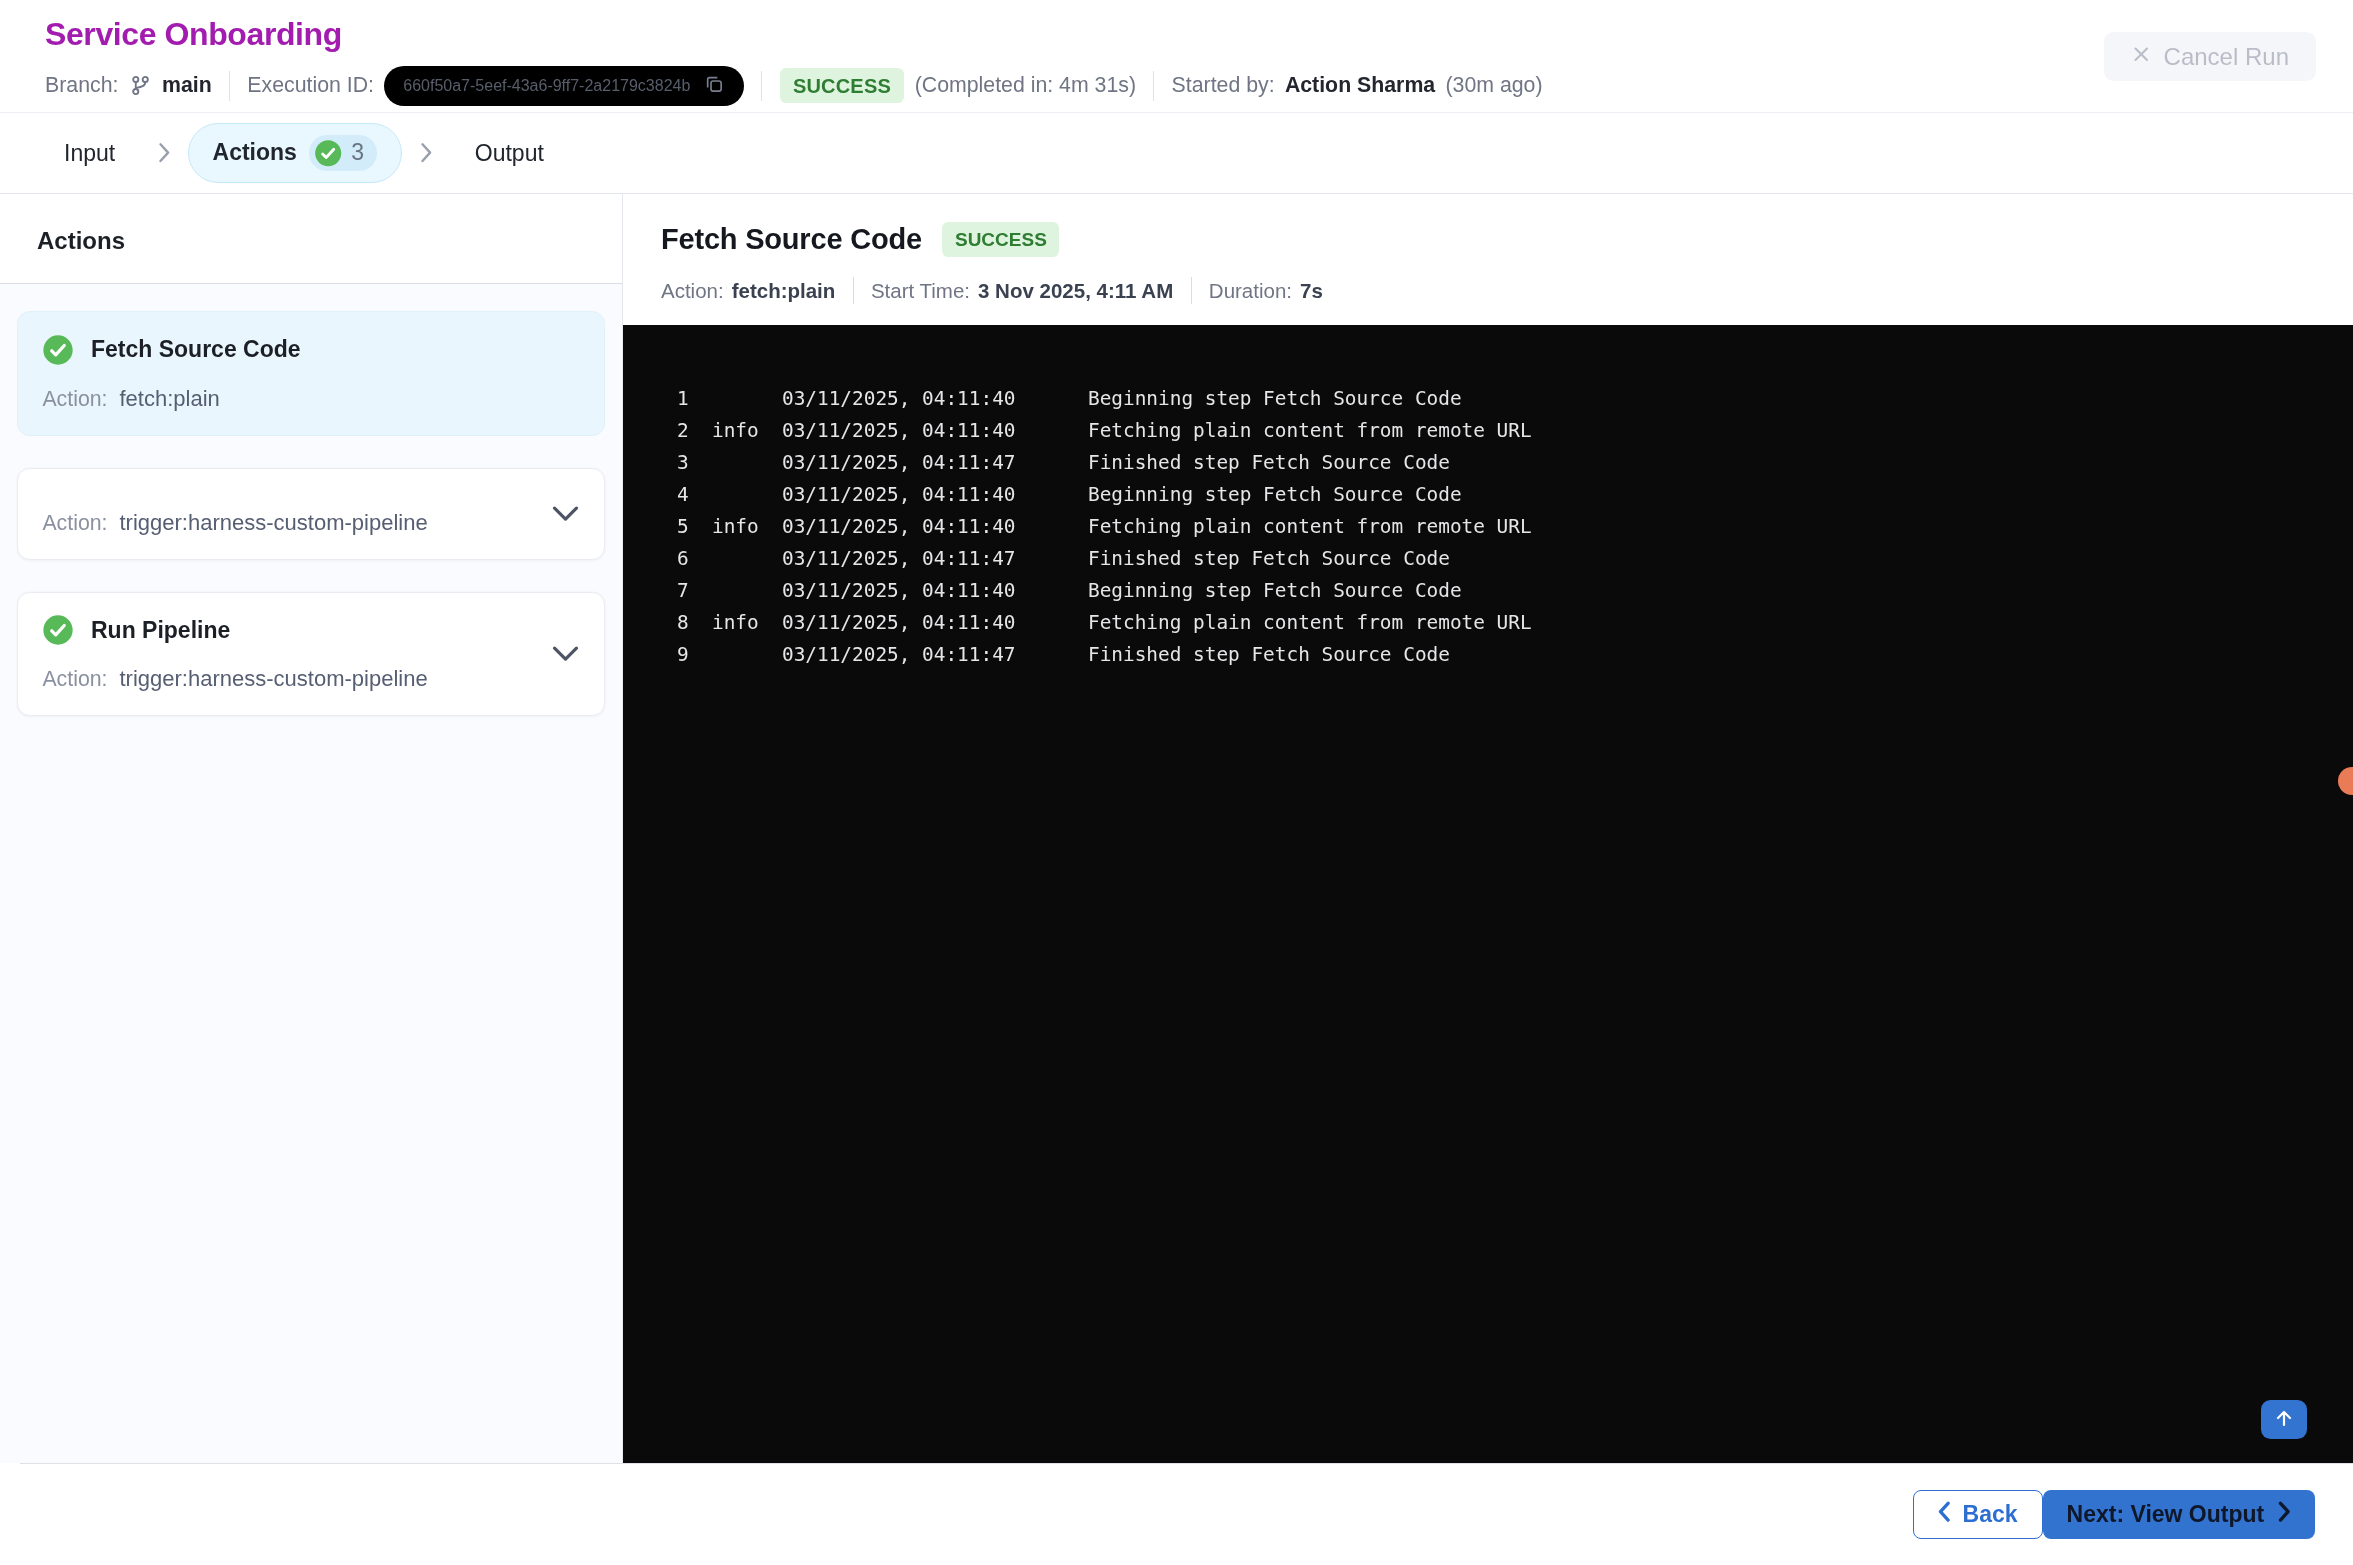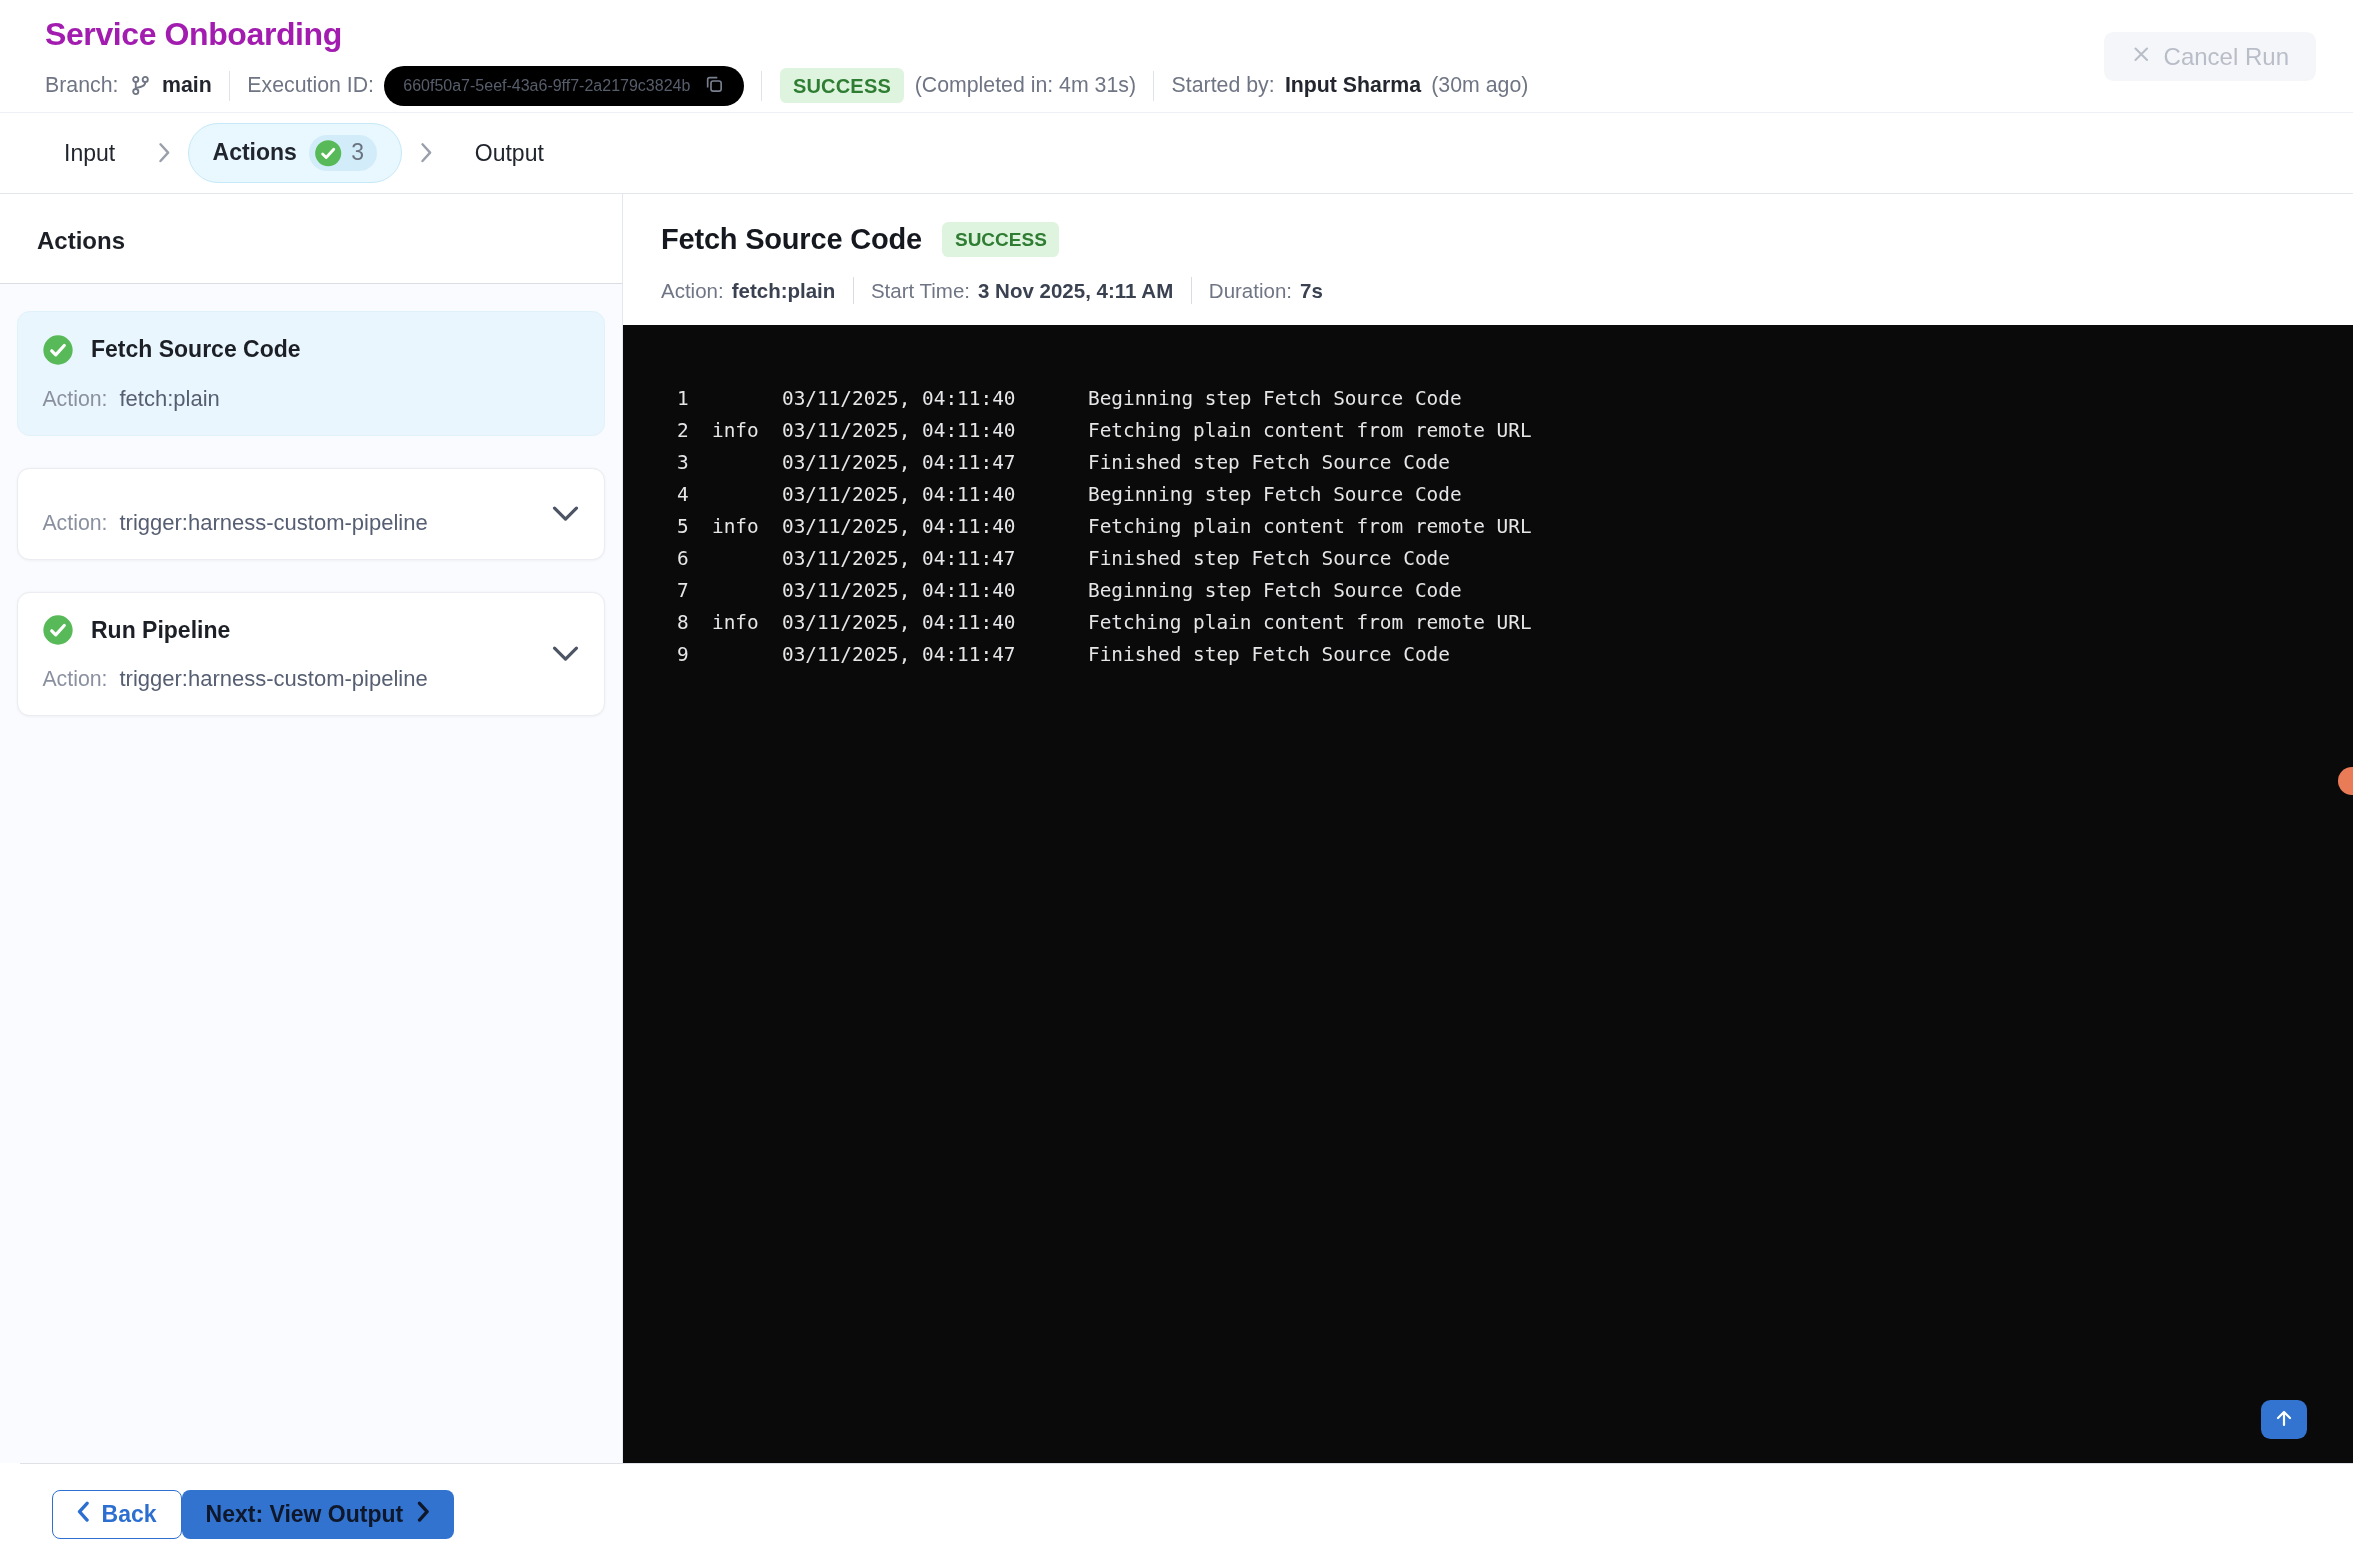--- a/index.html
+++ b/index.html
@@ -55,21 +55,21 @@
   .console { flex: 1; background: #0a0a0b; position: relative; padding: 57px 0 0 54px; overflow: hidden; font-family: "DejaVu Sans Mono", "Liberation Mono", monospace; font-size: 19.4px; color: #e6e6e8; }
   .log-line { display: flex; height: 32px; align-items: center; white-space: pre; }
   .col-num { width: 35px; flex: none; }
   .col-level { width: 70px; flex: none; }
   .col-time { width: 306px; flex: none; }
   .col-msg { flex: 1; min-width: 0; }
   .live-dot { position: absolute; right: -12.6px; top: 442px; width: 28.4px; height: 28.4px; border-radius: 50%; background: #e97b57; }
   .scroll-top { position: absolute; right: 47px; bottom: 24.5px; width: 46px; height: 39px; border-radius: 9.5px; background: #3274cf; border: none; display: flex; align-items: center; justify-content: center; }
 
   
-  .footer { height: 102px; flex: none; border-top: 0.8px solid #dee1e6; display: flex; align-items: center; justify-content: flex-start; padding: 0 39px 0 32px; background: #fff; margin-left: 20px; }
+  .footer { height: 102px; flex: none; border-top: 0.8px solid #dee1e6; display: flex; align-items: center; justify-content: flex-end; padding: 0 39px 0 32px; background: #fff; margin-left: 20px; }
   .btn-back { display: flex; align-items: center; gap: 12px; border: 1.6px solid #2e6fd0; color: #2d6fd1; background: #fff; border-radius: 8px; font-size: 23px; font-weight: 700; padding: 0 24px; height: 49px; }
   .btn-next { display: flex; align-items: center; gap: 14.2px; background: #3273d0; color: #0f172a; border: none; border-radius: 8px; font-size: 23px; font-weight: 700; padding: 0 24px; height: 49px; }
 </style>
 </head>
 <body>
 
 <div class="app">
 
   <header class="topbar">
     <h1 class="page-title">Service Onboarding</h1>
@@ -94,21 +94,21 @@
             <rect x="5.8" y="5.8" width="7.4" height="7.4" rx="1.6"></rect>
             <path d="M10.4 3.4H4.8a1.4 1.4 0 0 0-1.4 1.4v5.8"></path>
           </svg>
         </span>
       </span>
       <span class="sep-v"></span>
       <span class="badge-success">SUCCESS</span>
       <span>(Completed in: 4m 31s)</span>
       <span class="sep-v"></span>
       <span>Started by:</span>
-      <span class="meta-strong">Input Sharma</span>
+      <span class="meta-strong">Action Sharma</span>
       <span>(30m ago)</span>
     </div>
     <button class="cancel-btn">
       <span>
         <svg width="20.5" height="20.5" viewBox="0 0 16 16" fill="none" stroke="#b9bdc8" stroke-width="1.6" stroke-linecap="round">
           <path d="M3.5 3.5l9 9M12.5 3.5l-9 9"></path>
         </svg>
       </span>
       <span>Cancel Run</span>
     </button>

